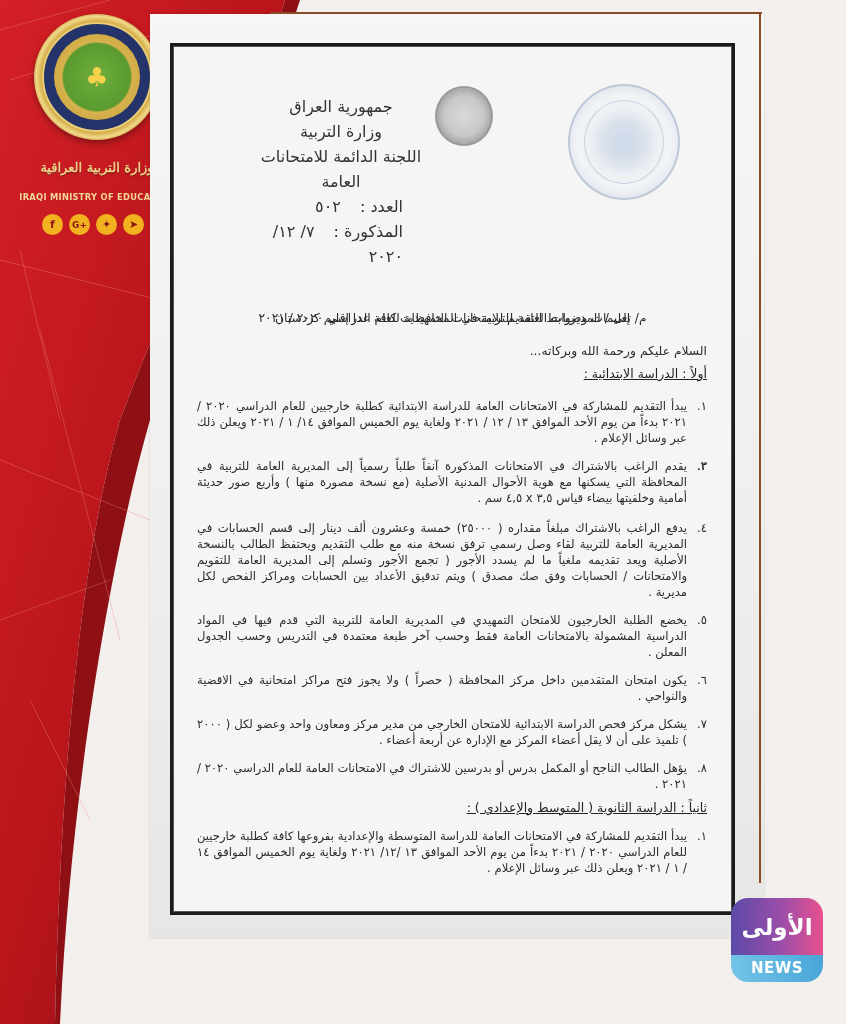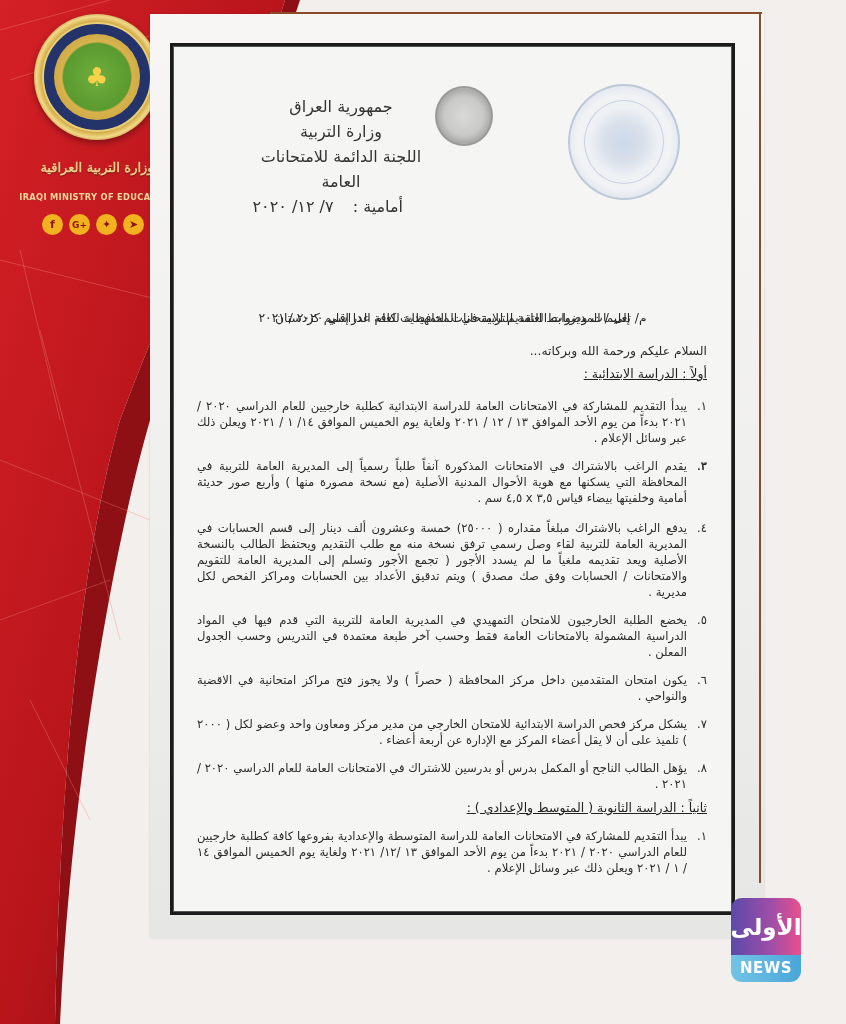--- a/index.html
+++ b/index.html
@@ -110,22 +110,22 @@
     color: #f1d79a; font-size: 8.3px; font-weight: bold; letter-spacing: 0.3px;
   }
   .social { position: absolute; left: 42px; top: 214px; display: flex; gap: 6px; }
   .social .s {
     width: 21px; height: 21px; border-radius: 50%; background: #f2b21f;
     color: #8a1414; font-size: 11px; font-weight: bold; display: flex; align-items: center; justify-content: center;
   }
 
   
   .news-badge {
-    position: absolute; left: 731px; top: 898px; width: 70px; height: 84px;
-    border-radius: 11px; overflow: hidden;
+    position: absolute; left: 731px; top: 898px; width: 92px; height: 84px;
+    border-radius: 17px; overflow: hidden;
   }
   .news-badge .top {
     height: 57px; background: linear-gradient(90deg, #5b4aa8 0%, #9b4ea8 55%, #e8508e 100%);
     display: flex; align-items: center; justify-content: center;
     color: #fff; font-weight: bold; font-size: 23px; direction: rtl;
   }
   .news-badge .bottom {
     height: 27px; background: linear-gradient(90deg, #72c4e6 0%, #4aa6d9 100%);
     color: #fff; font-weight: bold; font-size: 15px; text-align: center; line-height: 27px; letter-spacing: 0.5px;
   }
@@ -180,21 +180,25 @@
 <div class="paper-right-edge"></div>
 
 <div class="doc-frame">
   <div class="doc">
 
     <div class="letterhead">
       <div>جمهورية العراق</div>
       <div>وزارة التربية</div>
       <div>اللجنة الدائمة للامتحانات العامة</div>
       <div class="meta">
-        <span>أمامية :</span>
+        <span>العدد :</span>
+        <span class="val">٥٠٢</span>
+      </div>
+      <div class="meta">
+        <span>المذكورة :</span>
         <span class="val">٧/ ١٢/ ٢٠٢٠</span>
       </div>
     </div>
 
     <div class="seal-small"></div>
     <div class="seal-stamp"></div>
 
     <div class="addr to">إلى / المديريات العامة للتربية في المحافظات كافة عدا إقليم كردستان</div>
     <div class="addr subject">م/ تعليمات وضوابط التقديم للامتحانات التمهيدية للعام الدراسي ٢٠٢٠ / ٢٠٢١</div>
     <div class="addr greet">السلام عليكم ورحمة الله وبركاته...</div>

